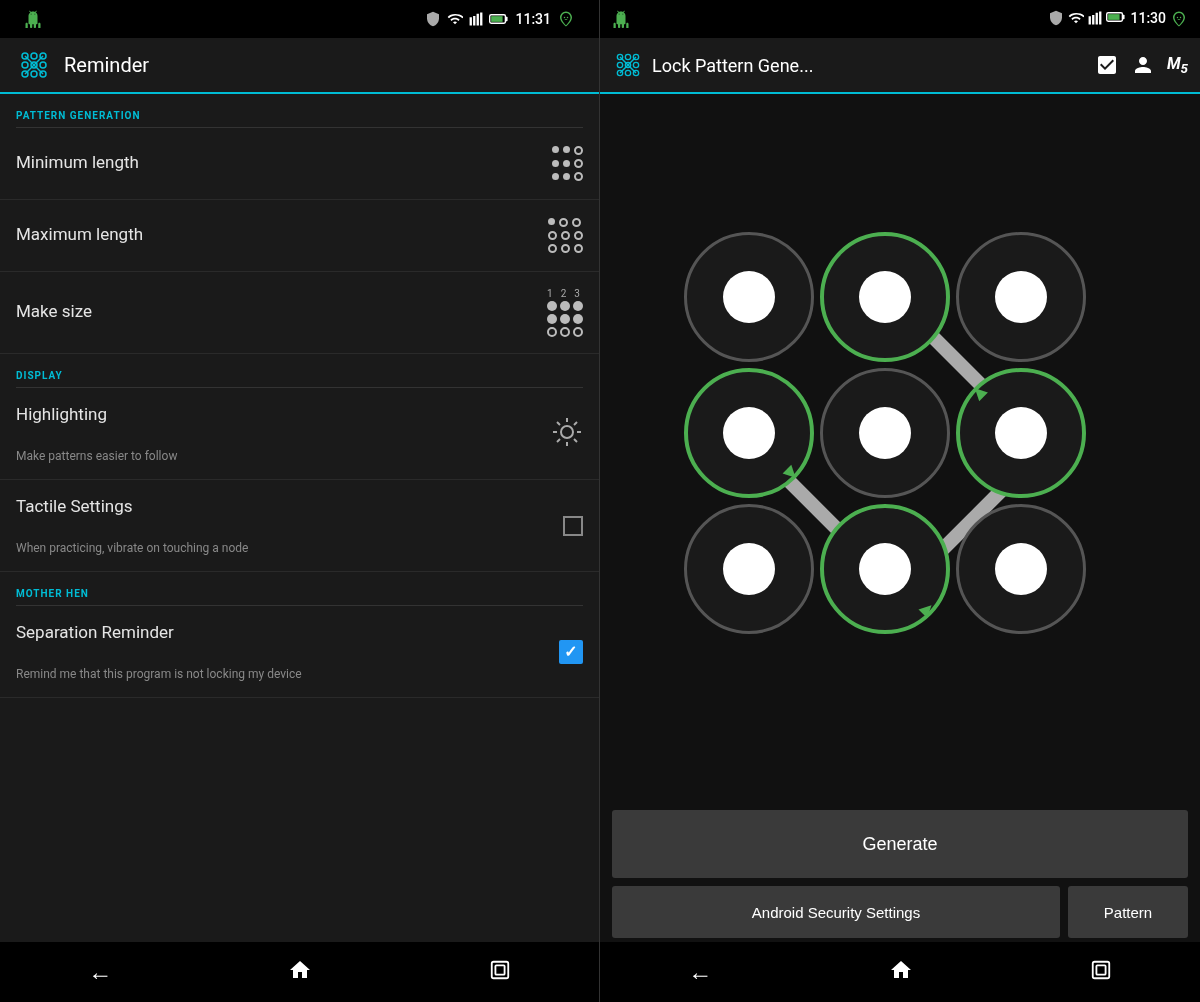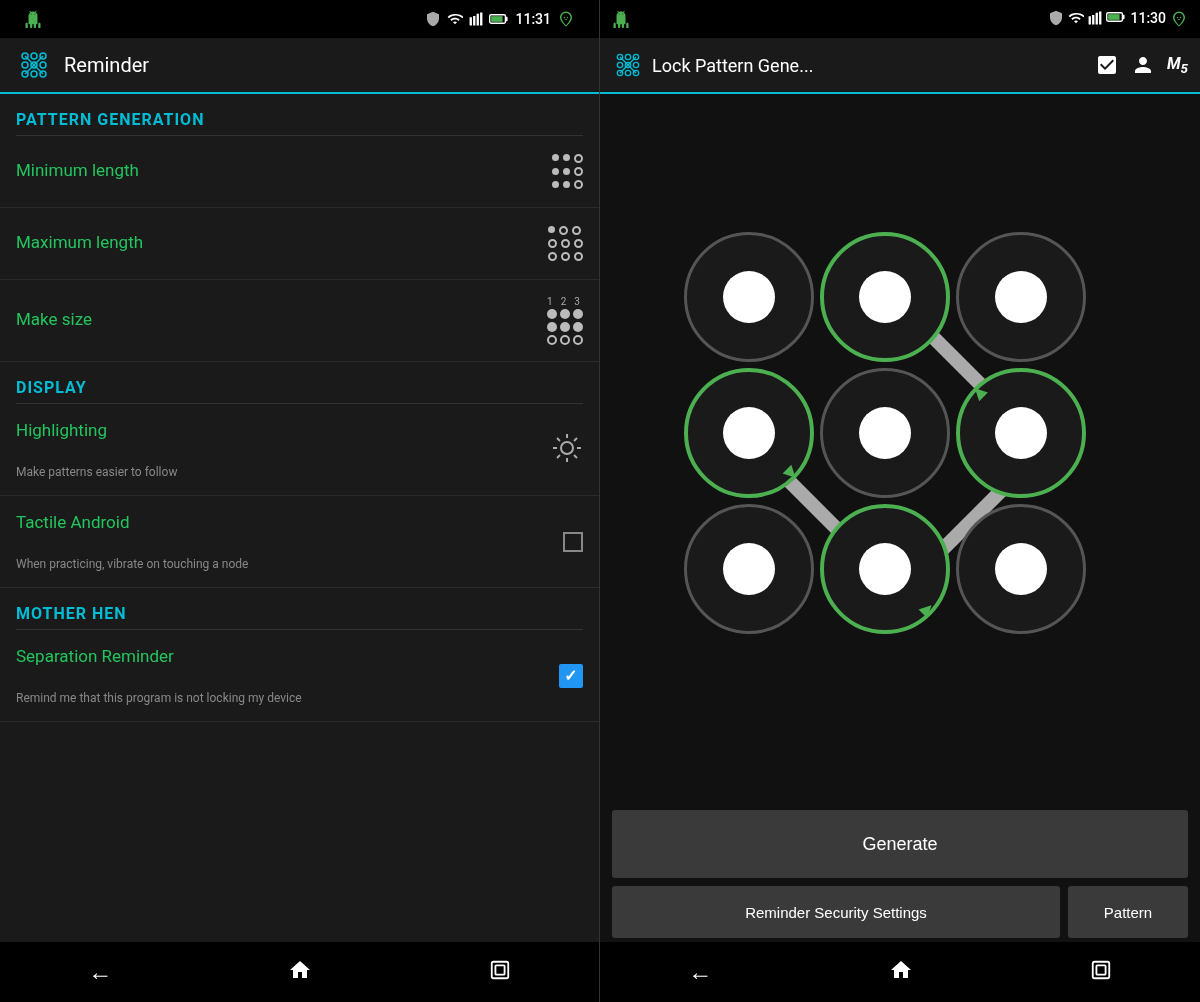--- a/index.html
+++ b/index.html
@@ -56,21 +56,21 @@
 
     
     .settings-content {
       flex: 1;
       overflow-y: auto;
       padding: 0;
     }
     .section-header {
       padding: 16px 16px 6px 16px;
       color: #00bcd4;
-      font-size: 16px;
+      font-size: 10px;
       font-weight: 700;
       letter-spacing: 1px;
       text-transform: uppercase;
     }
     .divider {
       height: 1px;
       background: #333;
       margin: 0 16px;
     }
     .setting-item {
@@ -78,21 +78,21 @@
       align-items: center;
       justify-content: space-between;
       padding: 16px 16px;
       border-bottom: 1px solid #2a2a2a;
       min-height: 72px;
     }
     .setting-item-text {
       flex: 1;
     }
     .setting-item-title {
-      color: #22c55e;
+      color: #e5e5e5;
       font-size: 17px;
       font-weight: 400;
       margin-bottom: 3px;
     }
     .setting-item-subtitle {
       color: #888;
       font-size: 12px;
       margin-top: 25px;
     }
     .setting-item-icon {
@@ -419,21 +419,21 @@
           <line x1="6" y1="6" x2="9" y2="9" stroke="#aaa" stroke-width="2"></line>
           <line x1="23" y1="23" x2="26" y2="26" stroke="#aaa" stroke-width="2"></line>
           <line x1="26" y1="6" x2="23" y2="9" stroke="#aaa" stroke-width="2"></line>
           <line x1="9" y1="23" x2="6" y2="26" stroke="#aaa" stroke-width="2"></line>
         </svg>
       </div>
     </div>
 
     <div class="setting-item">
       <div class="setting-item-text">
-        <div class="setting-item-title">Tactile Android</div>
+        <div class="setting-item-title">Tactile Settings</div>
         <div class="setting-item-subtitle">When practicing, vibrate on touching a node</div>
       </div>
       <div class="setting-item-icon">
         <div class="checkbox-empty"></div>
       </div>
     </div>
 
     <div class="section-header">MOTHER HEN</div>
     <div class="divider"></div>
 
@@ -578,21 +578,21 @@
           <div class="pattern-node-inner"></div>
         </div>
 
       </div>
     </div>
   </div>
 
   <div class="bottom-buttons">
     <button class="generate-btn">Generate</button>
     <div class="bottom-row">
-      <button class="security-btn">Reminder Security Settings</button>
+      <button class="security-btn">Android Security Settings</button>
       <button class="practice-btn">Pattern</button>
     </div>
   </div>
 
   <div class="nav-bar-right">
     <span class="nav-btn" style="font-size:24px;">←</span>
     <span class="nav-btn">
       <svg width="24" height="24" viewBox="0 0 24 24" fill="#fff">
           <path d="M10 20v-6h4v6h5v-8h3L12 3 2 12h3v8z"></path>
         </svg>

